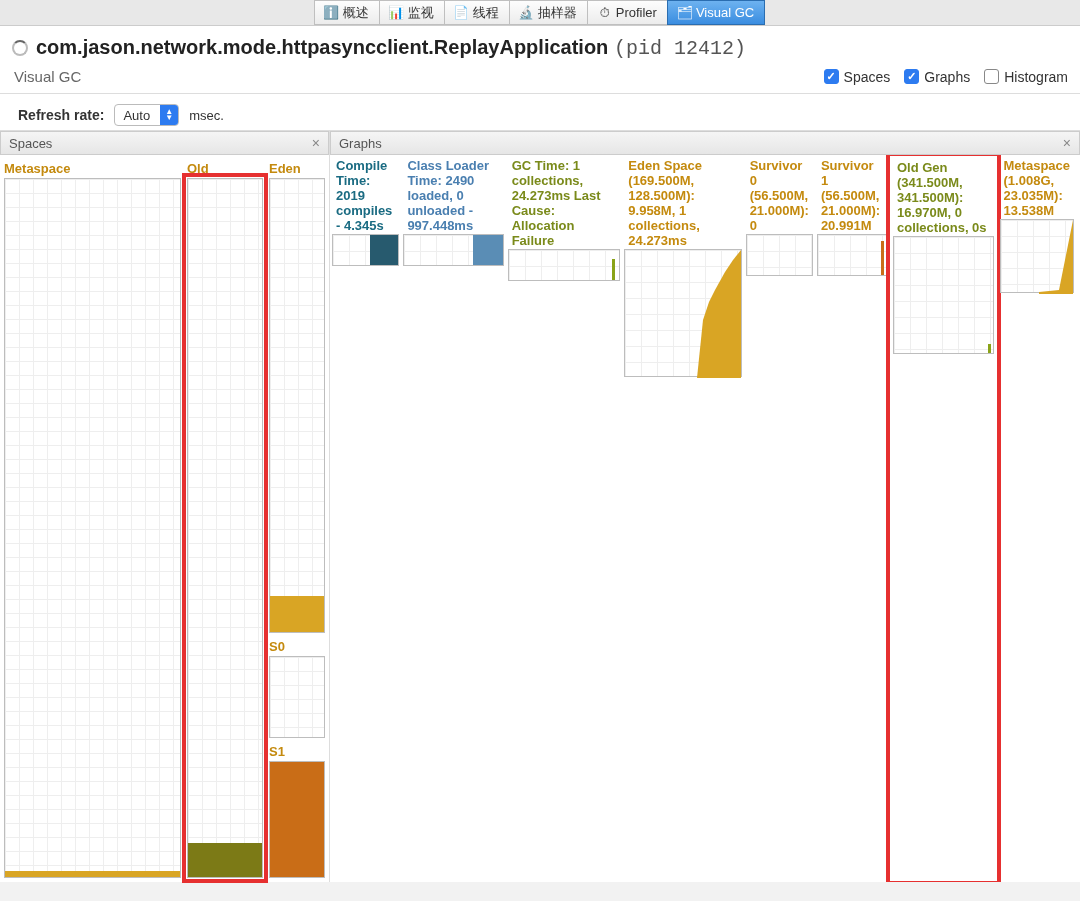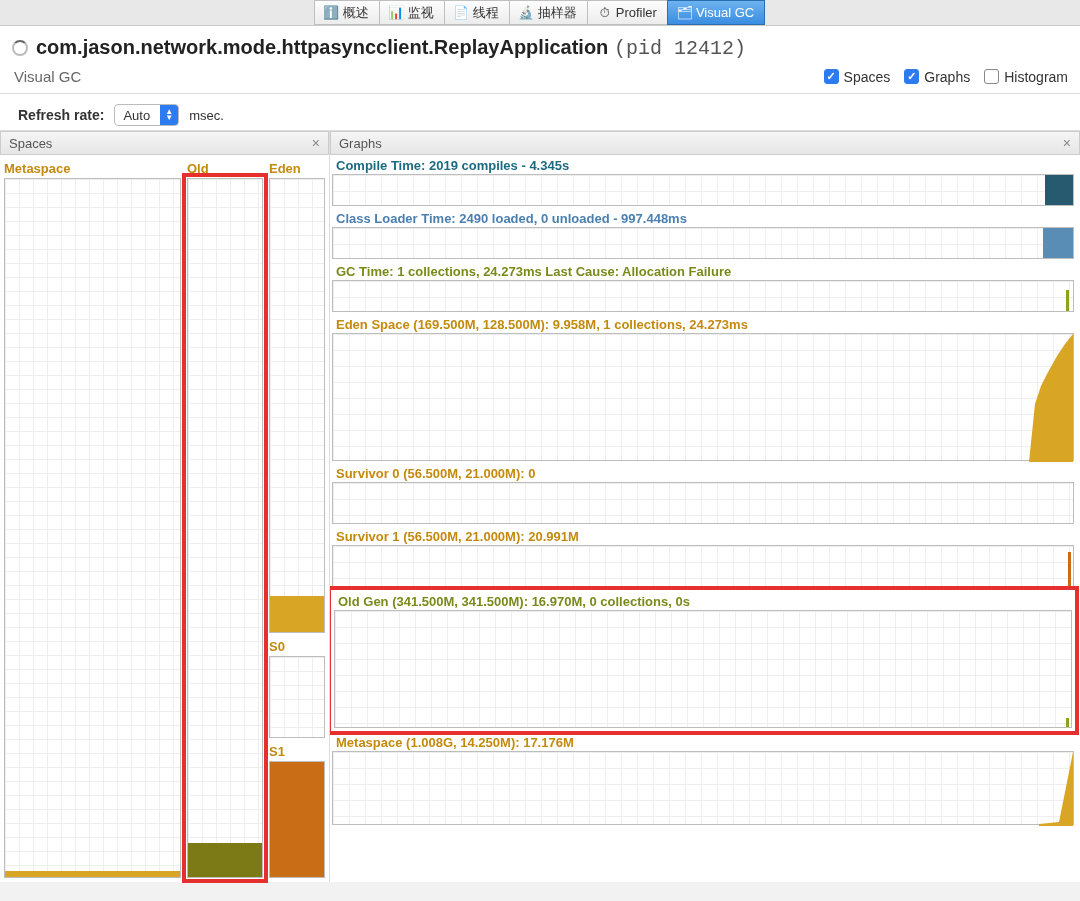--- a/index.html
+++ b/index.html
@@ -91,21 +91,21 @@
   .col-label { font-size:13px; font-weight:700; color:#c48a0e; padding:2px 0; }
   .gridbox {
     border:1px solid #bdbdbd; background:#fff;
     background-image: linear-gradient(#eee 1px, transparent 1px), linear-gradient(90deg, #eee 1px, transparent 1px);
     background-size: 14px 14px;
     position:relative;
   }
   .fill { position:absolute; left:0; right:0; bottom:0; }
   .red-box { outline:4px solid #e63030; outline-offset:1px; }
 
-  .graphs-body { flex:1; overflow:hidden; padding:2px 6px 2px 2px; display:flex; flex-direction:column; gap:4px; }
+  .graphs-body { flex:1; overflow:hidden; padding:2px 6px 2px 2px; display:flex; gap:4px; }
   .graph { position:relative; }
   .graph-label { font-size:13px; font-weight:700; padding:1px 4px; }
   .teal { color:#1a6b82; }
   .blue { color:#4a7fb0; }
   .olive { color:#7a8a1a; }
   .orange { color:#c48a0e; }
   .graph .area {
     border:1px solid #bdbdbd;
     background:#fff;
     background-image: linear-gradient(#eee 1px, transparent 1px), linear-gradient(90deg, #eee 1px, transparent 1px);
@@ -273,21 +273,21 @@
       </div>
 
       <div class="graph red-box" style="padding:2px">
         <div class="graph-label olive">Old Gen (341.500M, 341.500M): 16.970M, 0 collections, 0s</div>
         <div class="area" style="height:118px">
           <div class="thin-spike" style="right:2px;height:8%;background:#8aa318;"></div>
         </div>
       </div>
 
       <div class="graph">
-        <div class="graph-label orange">Metaspace (1.008G, 14.250M): 17.176M</div>
+        <div class="graph-label orange">Metaspace (1.008G, 23.035M): 13.538M</div>
         <div class="area" style="height:74px">
           <div class="bar-right" style="width:34px;height:100%;">
             <svg viewBox="0 0 34 74" width="34" height="74" preserveAspectRatio="none">
               <polygon points="34,0 34,74 0,74 0,72 20,70 28,30" fill="#d9a524"></polygon>
             </svg>
           </div>
         </div>
       </div>
 
     </div>

